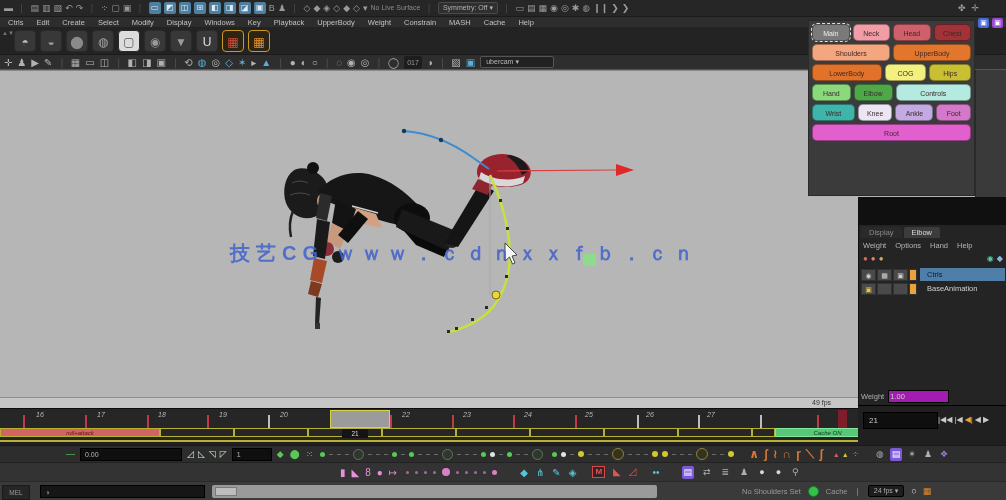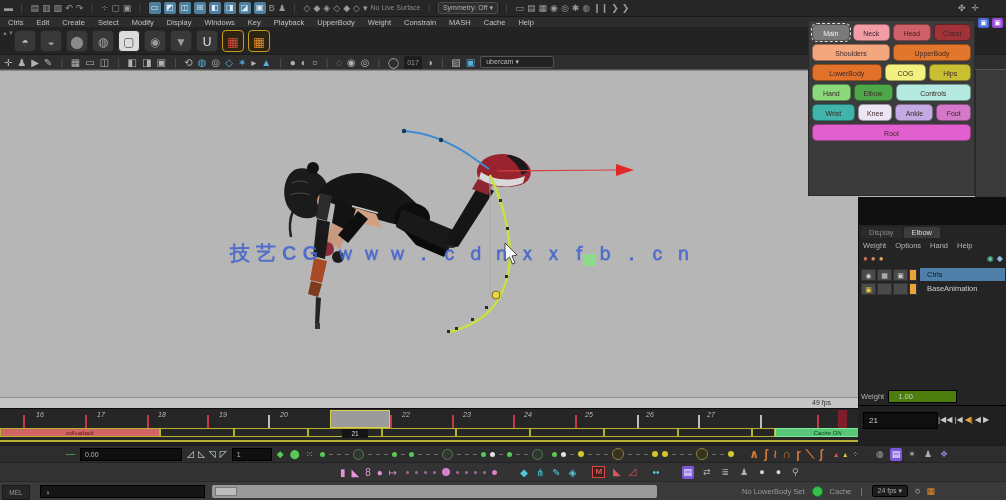--- a/index.html
+++ b/index.html
@@ -56,21 +56,21 @@
   #rp-tools .sp{flex:1;}
   .rpt{font-size:8px;line-height:10px;}
   #rp-rows{position:absolute;left:2px;top:71px;width:144px;}
   .lrow{display:flex;height:13px;margin-bottom:1px;align-items:flex-end;}
   .lc{width:15px;height:12px;background:#4a4a4a;border:1px solid #333;box-sizing:border-box;color:#cfcfcf;
      font-size:7px;text-align:center;line-height:11px;margin-right:1px;}
   .lc.sm{width:8px;background:#3a3a3a;}
   .lname{flex:1;height:13px;font-size:7.5px;line-height:13px;padding-left:7px;margin-left:2px;}
   #rp-weight{position:absolute;left:2px;top:193px;width:144px;display:flex;align-items:center;gap:4px;}
   #rp-weight .lbl{font-size:7.5px;color:#b0b0b0;}
-  #rp-weight .fld{background:#4d7c0f;border:1px solid #000;color:#ccc;font-size:7.5px;width:58px;height:11px;line-height:11px;padding-left:9px;}
+  #rp-weight .fld{background:#a21caf;border:1px solid #000;color:#ccc;font-size:7.5px;width:58px;height:11px;line-height:11px;padding-left:1px;}
   
   #lightstrip{left:0;top:397px;width:858px;height:11px;background:#c6c6c6;border-top:1px solid #909090;}
   #hud-fps{left:812px;top:399px;font-size:7px;color:#333;}
   #timeline{left:0;top:408px;width:858px;height:20px;background:#262626;border-top:1px solid #0e0e0e;}
   .fn{position:absolute;top:2px;font-size:7px;color:#b8b8b8;}
   .tk{position:absolute;top:6px;width:2px;height:13px;}
   .tk.red{background:#c23a44;}
   .tk.gray{background:#bdbdbd;}
   #curblock{position:absolute;left:330px;top:1px;width:60px;height:18px;background:#9b9b9b;border:1px solid #d6d24a;box-sizing:border-box;}
   #tl-endbar{position:absolute;left:838px;top:1px;width:9px;height:18px;background:#7e1e2a;}
@@ -600,21 +600,21 @@
     </span>
 </div>
 
 <div id="statusbar" class="abs">
   <span id="sb-mel">MEL</span>
   <span id="sb-cmd">◑</span>
   <span id="sb-help">
       <span id="sb-handle"></span>
     </span>
   <span id="sb-right">
-    <span class="t">No LowerBody Set</span>
+    <span class="t">No Shoulders Set</span>
     <span id="cache-dot"></span>
     <span class="t">Cache</span>
     <span class="t">❘</span>
     <span id="fps-dd">24 fps ▾</span>
     <span style="display:flex;gap:6px;">
         <span class="sbic" style="color: rgb(216, 216, 216);">○</span>
         <span class="sbic" style="color: rgb(224, 138, 42);">▦</span>
       </span>
   </span>
 </div>

